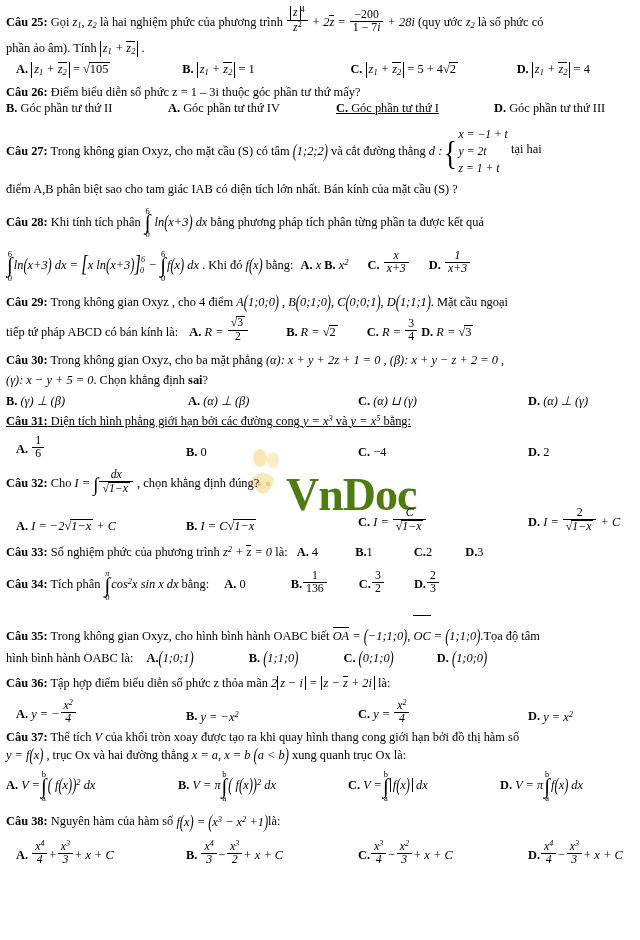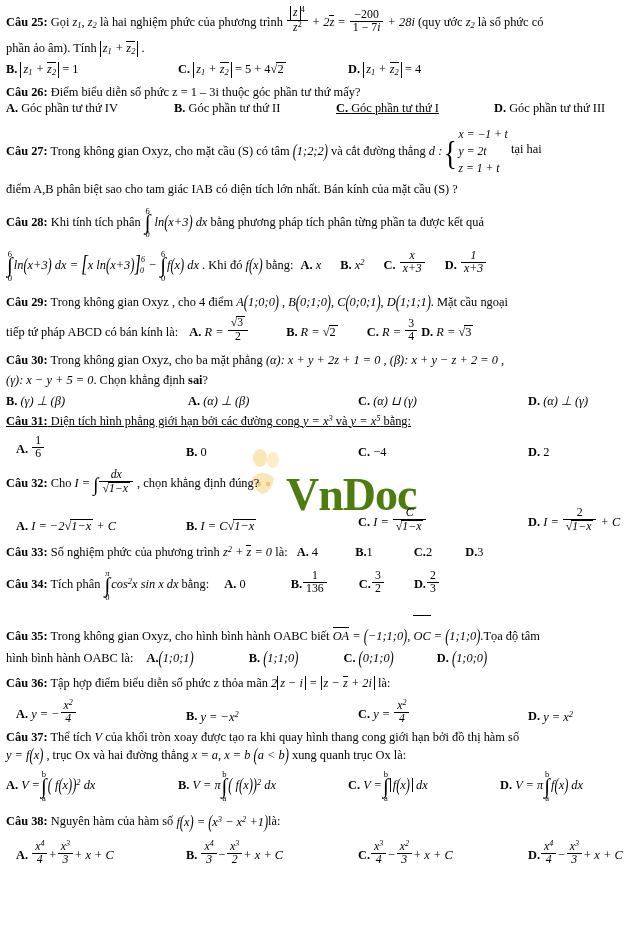--- a/index.html
+++ b/index.html
@@ -171,36 +171,39 @@
       <span>(quy ước</span>
       <span class="mt">z<sub>2</sub></span>
       <span>là số phức có</span>
     </div>
     <div class="q" style="margin-top:6px;">
       <span>phần ảo âm). Tính</span>
       <span class="absbar"><span class="mt">z<sub>1</sub> + <span class="ovl">z<sub>2</sub></span></span></span>
       <span>.</span>
     </div>
     <div class="opts" style="margin-top:5px;">
+      <span class="opt w-a"><b>A.</b>
+        <span class="absbar"><span class="mt">z<sub>1</sub> + <span class="ovl">z<sub>2</sub></span></span></span>
+        = <span class="nowrap">√<span class="sqrt">105</span></span></span>
       <span class="opt w-b"><b>B.</b>
         <span class="absbar"><span class="mt">z<sub>1</sub> + <span class="ovl">z<sub>2</sub></span></span></span> = 1</span>
       <span class="opt w-c"><b>C.</b>
         <span class="absbar"><span class="mt">z<sub>1</sub> + <span class="ovl">z<sub>2</sub></span></span></span>
         = 5 + 4<span class="nowrap">√<span class="sqrt">2</span></span></span>
       <span class="opt w-d"><b>D.</b>
         <span class="absbar"><span class="mt">z<sub>1</sub> + <span class="ovl">z<sub>2</sub></span></span></span> = 4</span>
     </div>
 
     <div class="q" style="margin-top:6px;">
       <span class="qlabel">Câu 26:</span>
       <span>Điểm biểu diễn số phức z = 1 – 3i thuộc góc phần tư thứ mấy?</span>
     </div>
     <div class="opts" style="margin-top:1px;">
+      <span class="opt" style="width:162px;"><b>B.</b> <span>Góc phần tư thứ II</span></span>
       <span class="opt" style="width:168px;padding-left:0;"><b>A.</b> <span>Góc phần tư thứ IV</span></span>
-      <span class="opt" style="width:162px;"><b>B.</b> <span>Góc phần tư thứ II</span></span>
       <span class="opt" style="width:158px;text-decoration:underline;"><b>C.</b> <span>Góc phần tư thứ I</span></span>
       <span class="opt"><b>D.</b> <span>Góc phần tư thứ III</span></span>
     </div>
 
     <div class="q" style="margin-top:11px;">
       <span class="qlabel">Câu 27:</span>
       <span>Trong không gian Oxyz, cho mặt cầu (S) có tâm</span>
       <span class="mt"><span class="bigpar">(</span>1;2;2<span class="bigpar">)</span></span>
       <span>và cắt đường thẳng</span>
       <span class="mt">d :</span><span class="brace">{</span><span class="sysbox"><span>x = −1 + t</span><br><span>y = 2t</span><br><span>z = 1 + t</span></span>
@@ -219,21 +222,21 @@
     </div>
     <div class="q" style="margin-top:11px;">
       <span class="intg"><span class="lim">6</span><span class="sym">∫</span><span class="lim">0</span></span><span class="mt">ln<span class="bigpar">(</span>x+3<span class="bigpar">)</span> dx =</span>
       <span class="mt"><span style="font-size:17px;display:inline-block;transform:scaleY(1.35);">[</span>x ln<span class="bigpar">(</span>x+3<span class="bigpar">)</span><span style="font-size:17px;display:inline-block;transform:scaleY(1.35);">]</span><span style="font-size:8px;display:inline-block;vertical-align:.8em;">6</span><span style="font-size:8px;display:inline-block;vertical-align:-.55em;margin-left:-5px;">0</span></span>
       <span style="margin-left:2px;">−</span>
       <span class="intg"><span class="lim">6</span><span class="sym">∫</span><span class="lim">0</span></span><span class="mt">f<span class="bigpar">(</span>x<span class="bigpar">)</span> dx</span>
       <span>. Khi đó</span>
       <span class="mt">f<span class="bigpar">(</span>x<span class="bigpar">)</span></span>
       <span>bằng:</span>
       <span style="margin-left:4px;"><b>A.</b> <span class="mt">x</span></span>
-      <span style="margin-left:16px;"><b>B.</b> <span class="mt">x<sup>2</sup></span></span>
+      <span style="margin-left:0;"><b>B.</b> <span class="mt">x<sup>2</sup></span></span>
       <span style="margin-left:16px;"><b>C.</b>
         <span class="frac mt" style="vertical-align:-0.3em;"><span class="num">x</span><span class="den">x+3</span></span></span>
       <span style="margin-left:16px;"><b>D.</b>
         <span class="frac mt" style="vertical-align:-0.3em;"><span class="num">1</span><span class="den">x+3</span></span></span>
     </div>
 
     <div class="q" style="margin-top:12px;">
       <span class="qlabel">Câu 29:</span>
       <span>Trong không gian Oxyz , cho 4 điểm</span>
       <span class="mt">A<span class="bigpar">(</span>1;0;0<span class="bigpar">)</span> , B<span class="bigpar">(</span>0;1;0<span class="bigpar">)</span>, C<span class="bigpar">(</span>0;0;1<span class="bigpar">)</span>, D<span class="bigpar">(</span>1;1;1<span class="bigpar">)</span></span><span>. Mặt cầu ngoại</span>

